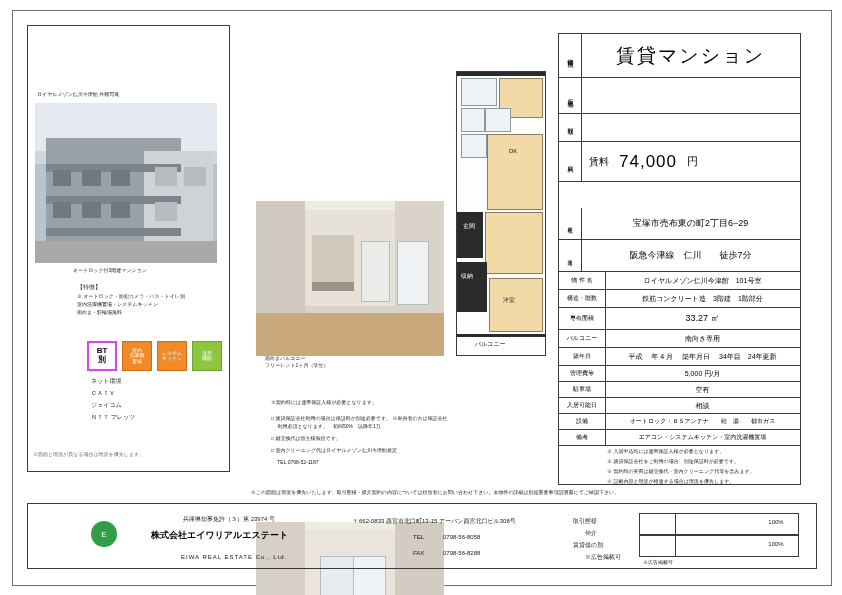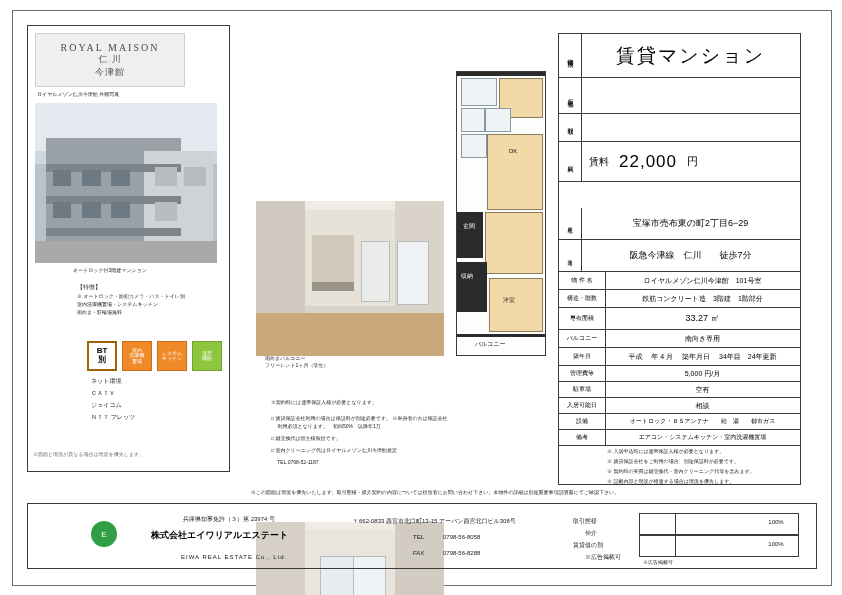--- a/index.html
+++ b/index.html
@@ -45,37 +45,32 @@
   .lbl{position:absolute;left:0;top:0;bottom:0;width:22px;border-right:1px solid #3a3a3a;display:flex;align-items:center;justify-content:center;font-size:6px;}
   .val{position:absolute;left:22px;right:0;top:0;bottom:0;display:flex;align-items:center;justify-content:center;}
   .big1{font-size:19px;letter-spacing:2px;}
   .big2{font-size:17px;letter-spacing:2px;}
   .big3{font-size:13px;letter-spacing:1px;}
   .rent{font-size:17px;letter-spacing:1px;}
   .icoRow{display:flex;gap:5px;}
   .ico{width:28px;height:28px;border:1px solid #222;display:flex;align-items:center;justify-content:center;font-size:5px;line-height:1.1;text-align:center;}
   .icoOrange{background:#f08a28;color:#fff;border-color:#c96d18;}
   .icoGreen{background:#8ec63f;color:#fff;border-color:#6fa32c;}
-  .icoBT{width:26px;height:26px;border:2px solid #a16207;font-size:8px;font-weight:bold;}
+  .icoBT{width:26px;height:26px;border:2px solid #d946ef;font-size:8px;font-weight:bold;}
   .logomark{width:26px;height:26px;border-radius:50%;background:#2f9e44;display:flex;align-items:center;justify-content:center;color:#fff;font-size:8px;}
   .cellbox{border:1px solid #3a3a3a;box-sizing:border-box;}
 </style>
 </head>
 <body>
 
 <div class="page">
   <div class="sheet">
 
     <div class="blk bd" style="left:14px;top:14px;width:203px;height:447px;"></div>
 
-    <div class="blk logobox ctr" style="flex-direction:column;">
-      <div class="logotxt1">ROYAL  MAISON</div>
-      <div class="logotxt2">仁  川</div>
-      <div class="logotxt2">今津館</div>
-    </div>
     <div class="blk tiny" style="left:24px;top:80px;width:180px;">ロイヤルメゾン仁川今津館 外観写真</div>
 
     <div class="blk photo" style="left:22px;top:92px;width:182px;height:160px;">
       <div class="bldg">
         <div class="sky"></div>
         <div class="body"></div>
         <div class="body2"></div>
         <div class="floor" style="top:38%"></div>
         <div class="floor" style="top:58%"></div>
         <div class="floor" style="top:78%"></div>
@@ -191,21 +186,21 @@
       </div>
 
       <div class="row" style="top:80px;height:28px;">
         <div class="lbl vtxt">間取り</div>
       </div>
 
       <div class="row" style="top:108px;height:40px;">
         <div class="lbl vtxt">賃料</div>
         <div class="val" style="justify-content:flex-start;padding-left:8px;gap:10px;">
           <span style="font-size:10px">賃料</span>
-          <span class="rent">22,000</span>
+          <span class="rent">74,000</span>
           <span style="font-size:11px">円</span>
         </div>
       </div>
 
 
       <div class="row" style="top:174px;height:32px;text-decoration:underline;">
         <div class="lbl vtxt" style="font-size:5px">所在地</div>
         <div class="val" style="font-size:9px;">宝塚市売布東の町2丁目6−29</div>
       </div>
 

